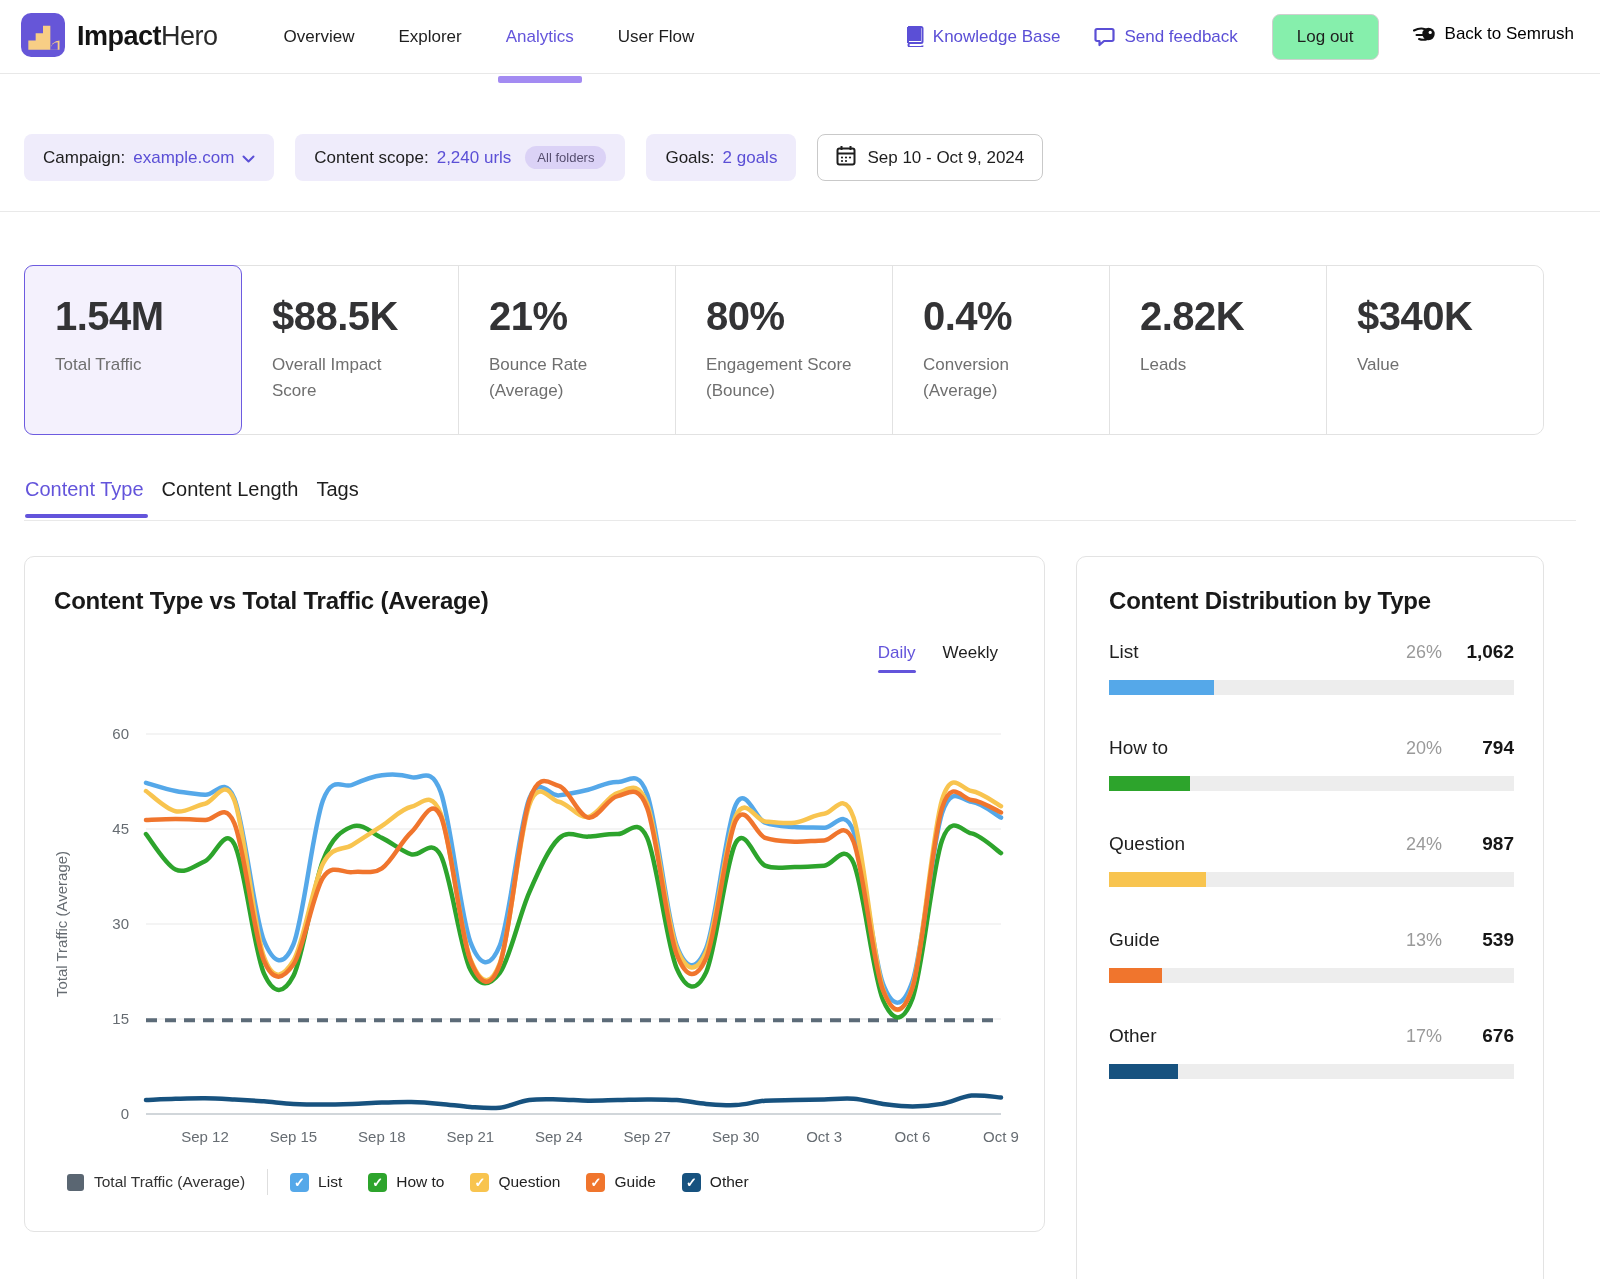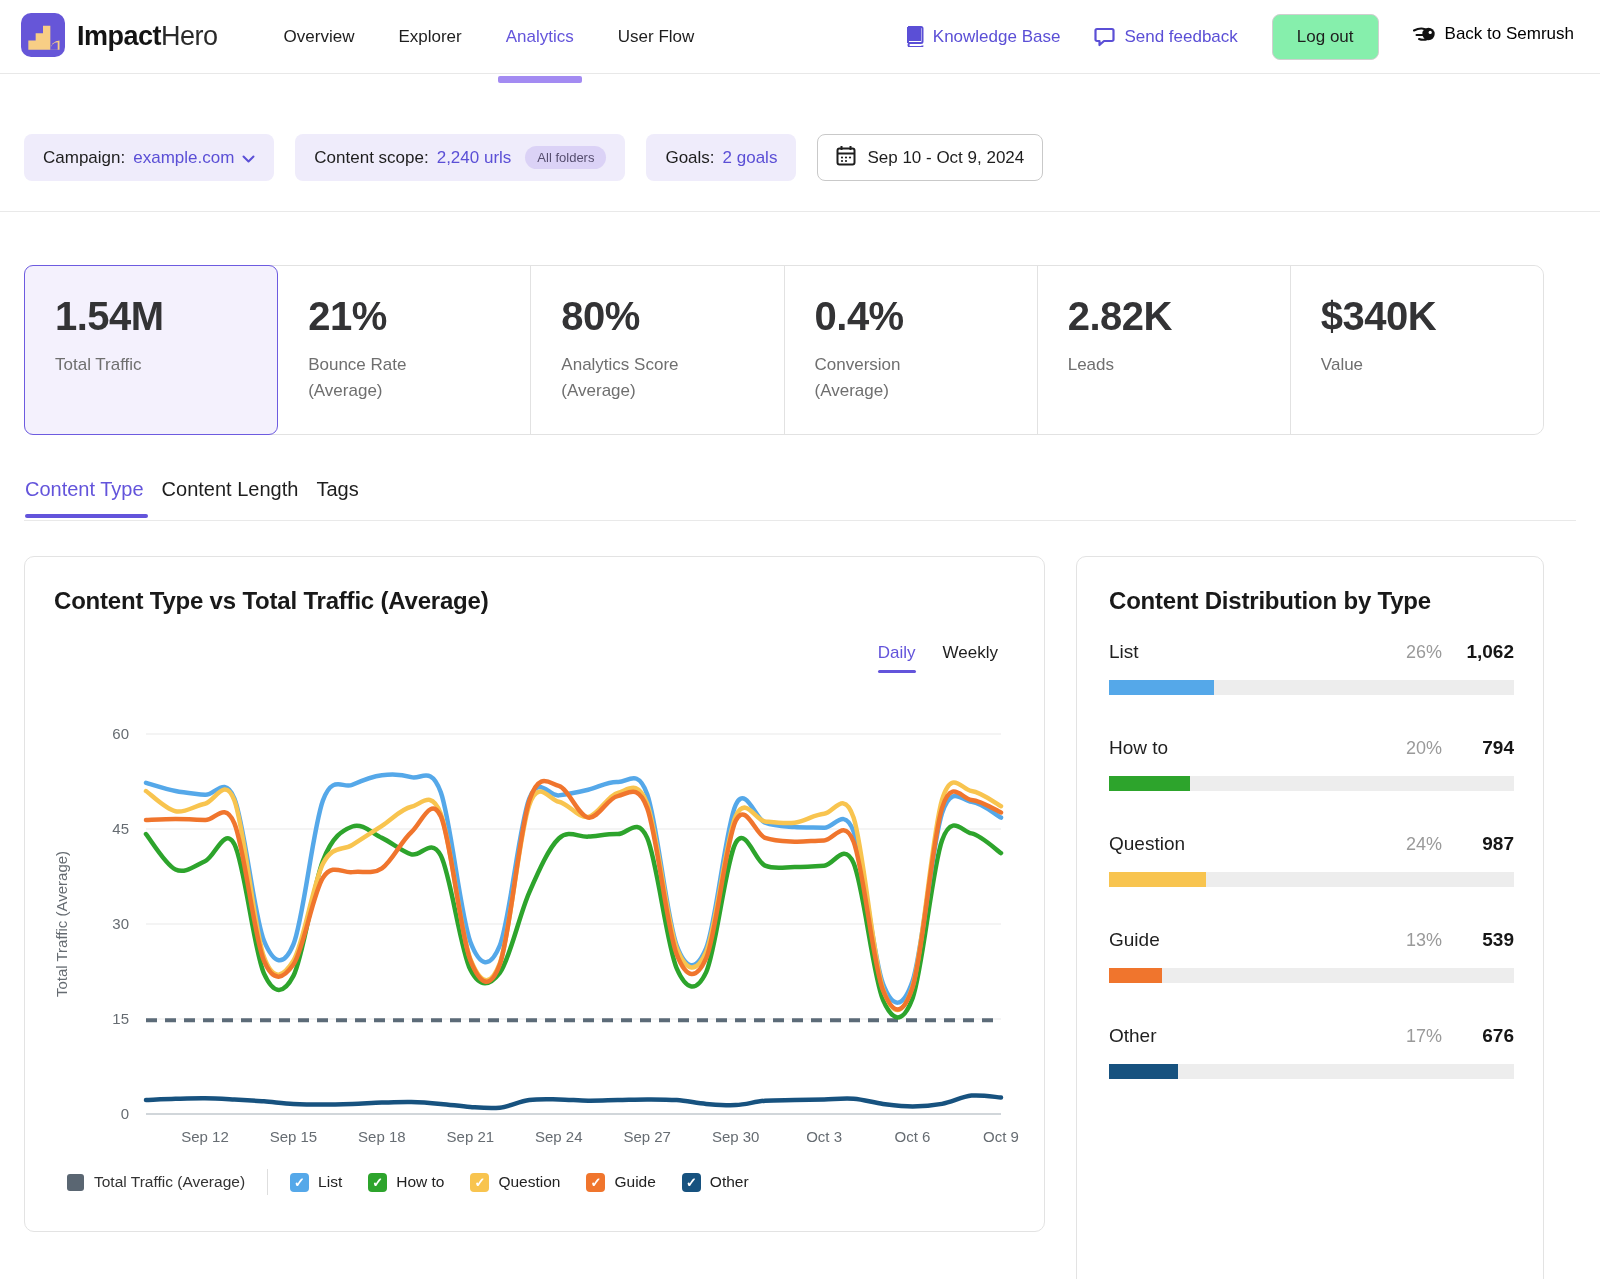--- a/index.html
+++ b/index.html
@@ -171,26 +171,30 @@
     </div>
   </div>
   <div id="section-divider"></div>
 
   <div id="kpi-row">
       <div class="kpi-card selected">
         <div class="kpi-value">1.54M</div>
         <div class="kpi-label">Total Traffic</div>
       </div>
       <div class="kpi-card">
+        <div class="kpi-value">$88.5K</div>
+        <div class="kpi-label">Overall Impact Score</div>
+      </div>
+      <div class="kpi-card">
         <div class="kpi-value">21%</div>
         <div class="kpi-label">Bounce Rate (Average)</div>
       </div>
       <div class="kpi-card">
         <div class="kpi-value">80%</div>
-        <div class="kpi-label">Analytics Score (Average)</div>
+        <div class="kpi-label">Engagement Score (Bounce)</div>
       </div>
       <div class="kpi-card">
         <div class="kpi-value">0.4%</div>
         <div class="kpi-label">Conversion (Average)</div>
       </div>
       <div class="kpi-card">
         <div class="kpi-value">2.82K</div>
         <div class="kpi-label">Leads</div>
       </div>
       <div class="kpi-card">

